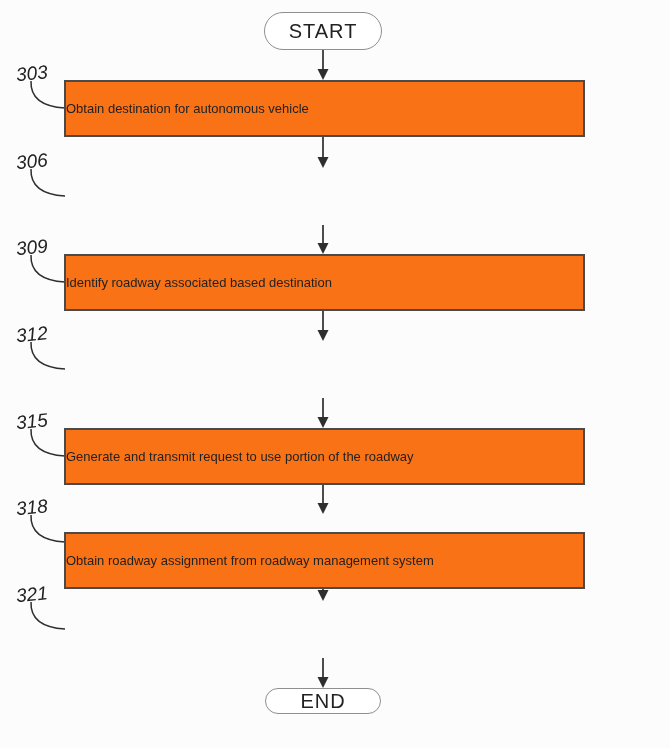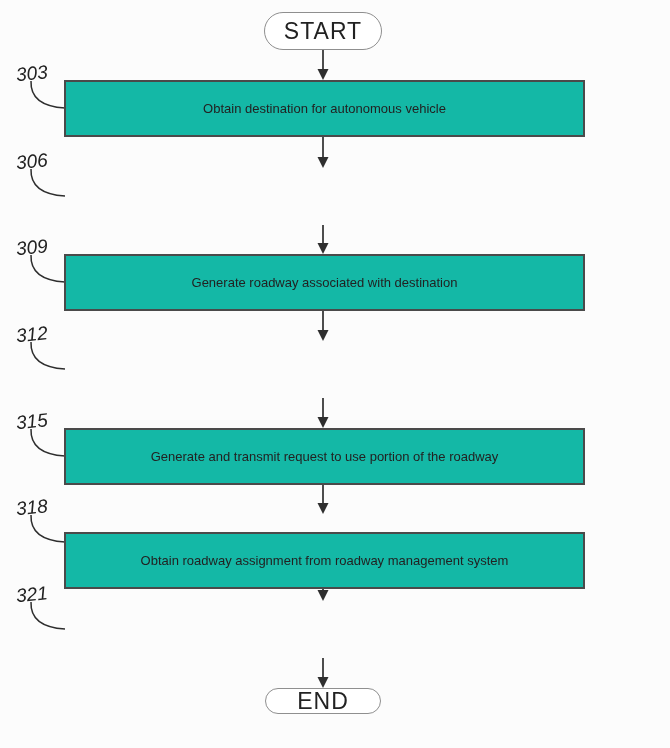--- a/index.html
+++ b/index.html
@@ -36,35 +36,34 @@
     fill: none;
   }
   .terminal {
     position: absolute;
     display: flex;
     align-items: center;
     justify-content: center;
     background: #fff;
     border: 1.5px solid var(--oval-border);
     color: var(--text);
-    font-size: 23px;
+    font-size: 20px;
     letter-spacing: 1px;
   }
   .terminal.start { left: 264px; top: 12px;  width: 118px; height: 38px; border-radius: 19px; }
   .terminal.end   { left: 265px; top: 688px; width: 116px; height: 26px; border-radius: 21px; }
   .step-box {
     position: absolute;
     left: 64px;
     width: 521px;
     height: 57px;
-    background: #14b8a6;
+    background: #f97316;
     border: 2px solid var(--box-border);
     display: flex;
     align-items: center;
-    justify-content: center;
   }
   .step-text {
     display: block;
     max-width: 410px;
     text-align: center;
     font-size: 13px;
     line-height: 17px;
     color: var(--text);
   }
   .ref-label {
@@ -131,21 +130,21 @@
   </div>
 
   <div class="step-box" style="top:80px">
     <span class="step-text">Obtain destination for autonomous vehicle</span>
   </div>
   <div class="ref-label" style="top:62px">303</div>
 
   <div class="ref-label" style="top:150px">306</div>
 
   <div class="step-box" style="top:254px">
-    <span class="step-text">Generate roadway associated with destination</span>
+    <span class="step-text">Identify roadway associated based destination</span>
   </div>
   <div class="ref-label" style="top:236px">309</div>
 
   <div class="ref-label" style="top:323px">312</div>
 
   <div class="step-box" style="top:428px">
     <span class="step-text">Generate and transmit request to use portion of the roadway</span>
   </div>
   <div class="ref-label" style="top:410px">315</div>
 

